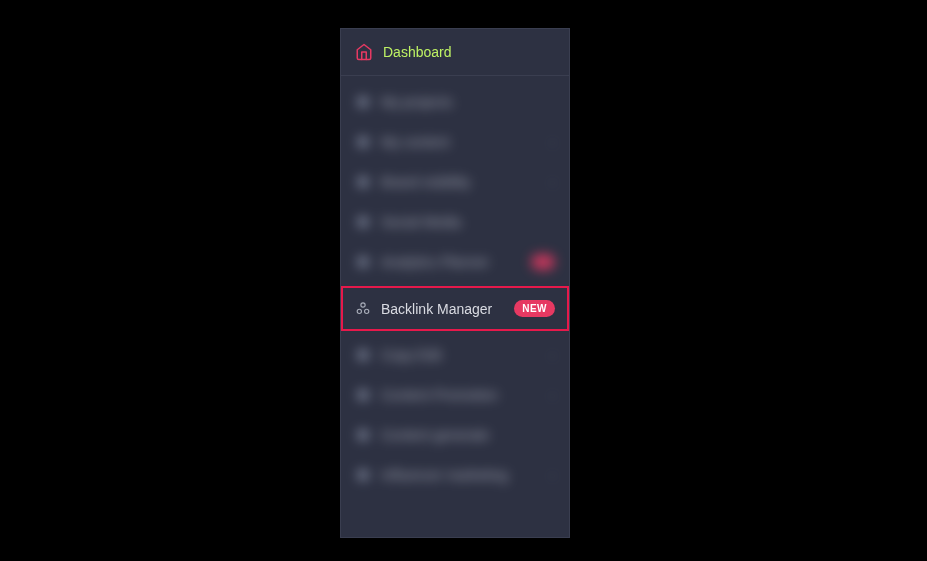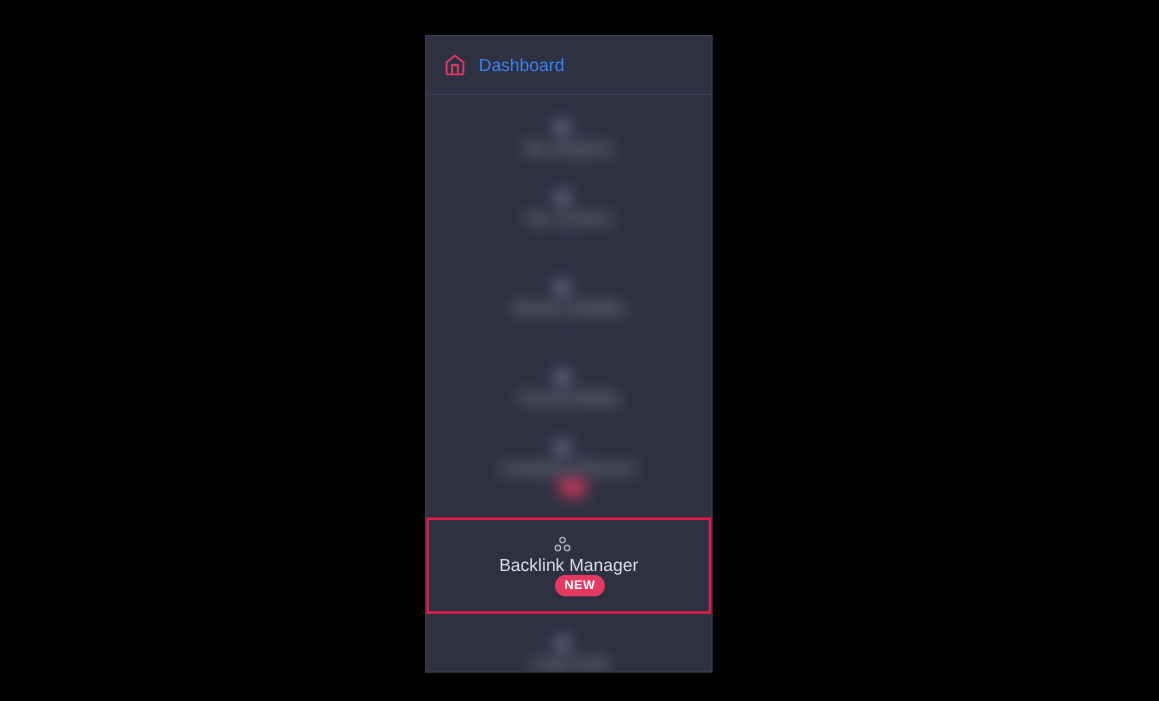--- a/index.html
+++ b/index.html
@@ -30,33 +30,32 @@
       padding: 14px 14px;
       border-bottom: 1px solid #3a3e50;
     }
     .dashboard-header .icon {
       width: 18px;
       height: 18px;
       margin-right: 10px;
       color: #e63962;
     }
     .dashboard-header .label {
-      color: #3b82f6;
+      color: #bef264;
       font-size: 14px;
       font-weight: 400;
     }
     .nav-items {
       padding-top: 6px;
     }
     .nav-item {
       display: flex;
       align-items: center;
       padding: 12px 14px;
       position: relative;
-      flex-direction: column;
     }
     .nav-item.blurred {
       filter: blur(6px);
       opacity: 0.8;
     }
     .nav-item .icon {
       width: 16px;
       height: 16px;
       margin-right: 10px;
       color: #8890a5;

